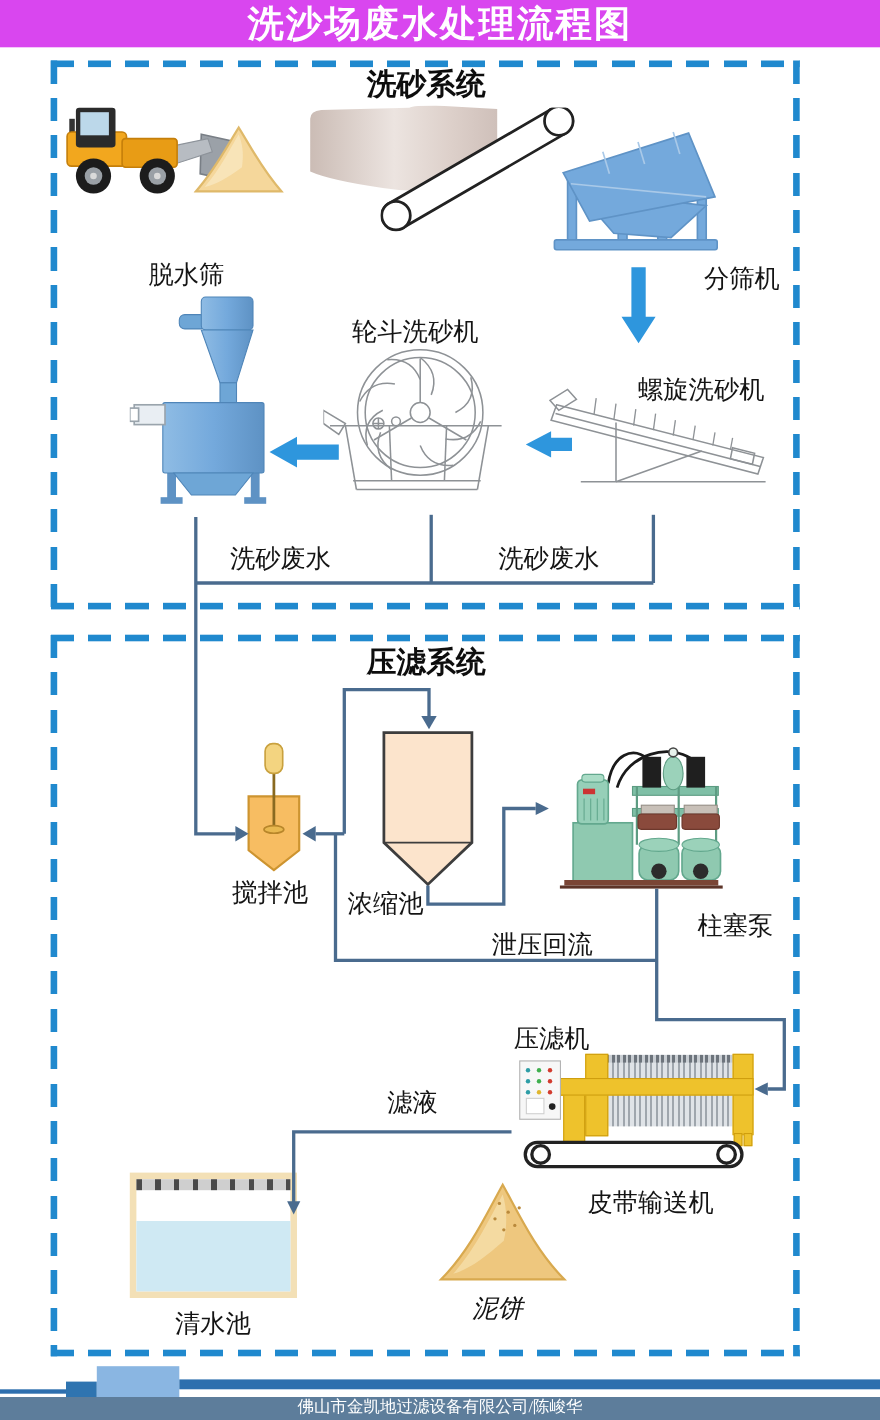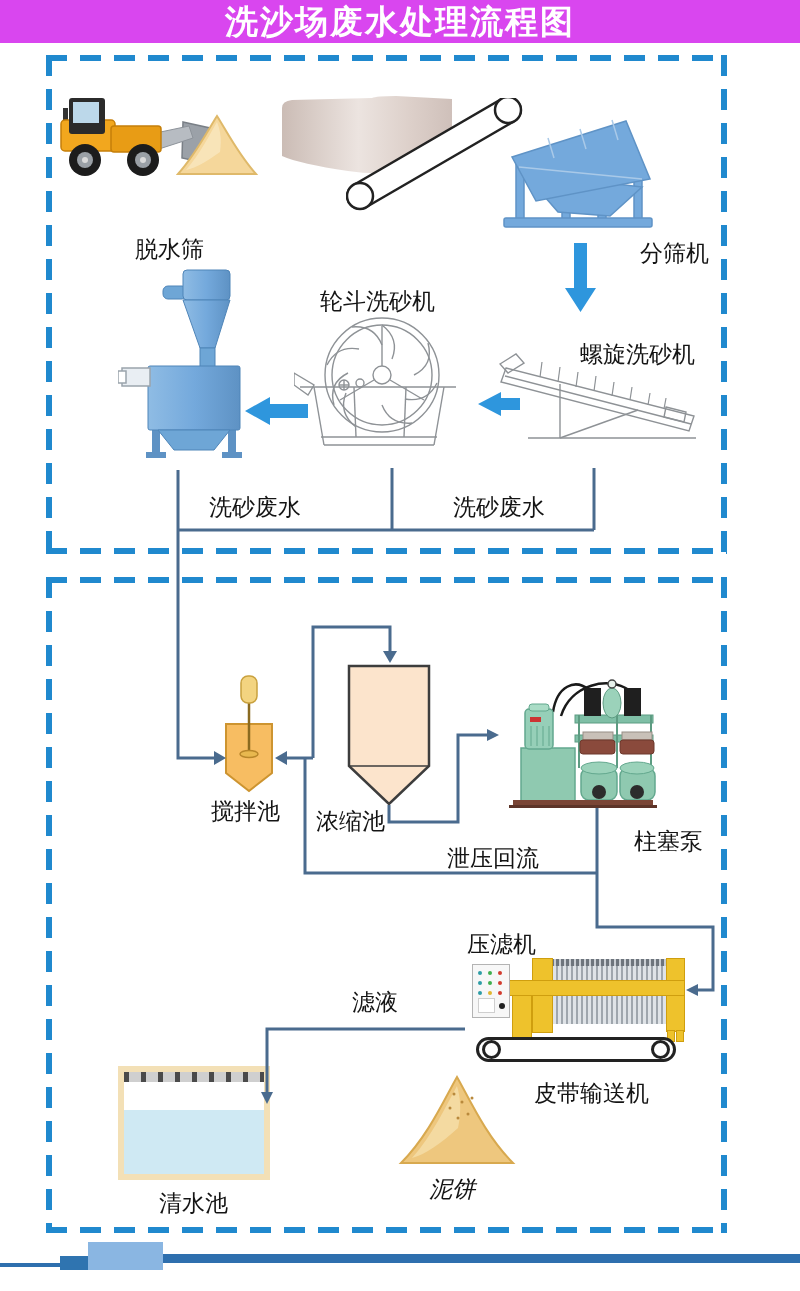--- a/index.html
+++ b/index.html
@@ -56,25 +56,27 @@
 <div id="page">
 
   <div class="abs" id="titlebar">
     <div class="t">洗沙场废水处理流程图</div>
   </div>
 
   <div class="abs dash-h" style="left:46px;top:55px;width:681px;"></div>
   <div class="abs dash-h" style="left:46px;top:548px;width:681px;"></div>
   <div class="abs dash-v" style="left:46px;top:55px;height:499px;"></div>
   <div class="abs dash-v" style="left:721px;top:55px;height:499px;"></div>
+  <div class="abs sec-title" style="top:58px;">洗砂系统</div>
 
   <div class="abs dash-h" style="left:46px;top:577px;width:681px;"></div>
   <div class="abs dash-h" style="left:46px;top:1227px;width:681px;"></div>
   <div class="abs dash-v" style="left:46px;top:577px;height:656px;"></div>
   <div class="abs dash-v" style="left:721px;top:577px;height:656px;"></div>
+  <div class="abs sec-title" style="top:584px;">压滤系统</div>
 
   <svg class="abs mach" style="left:55px;top:92px;" width="172" height="88" viewBox="0 0 172 88">
     <polygon points="128,30 164,38 170,62 150,71 127,66" fill="#9ba1a8" stroke="#797f86" stroke-width="1.5"></polygon>
     <polygon points="96,42 134,34 138,46 104,57" fill="#b7bcc2" stroke="#8d939a" stroke-width="1"></polygon>
     <rect x="8" y="16" width="5" height="16" fill="#333"></rect>
     <rect x="6" y="28" width="54" height="31" rx="4" fill="#f2a71e" stroke="#c57f0a" stroke-width="1.5"></rect>
     <rect x="14" y="6" width="36" height="36" rx="3" fill="#2b2b2b"></rect>
     <rect x="18" y="10" width="26" height="21" fill="#bcd8ea"></rect>
     <rect x="56" y="34" width="50" height="26" rx="3" fill="#e89c15" stroke="#c57f0a" stroke-width="1.5"></rect>
     <circle cx="30" cy="68" r="16" fill="#1c1c1c"></circle>
@@ -335,14 +337,17 @@
   <div class="abs lbl" style="left:467px;top:929px;">压滤机</div>
   <div class="abs lbl" style="left:352px;top:987px;">滤液</div>
   <div class="abs lbl" style="left:534px;top:1078px;">皮带输送机</div>
   <div class="abs lbl" style="left:159px;top:1188px;">清水池</div>
   <div class="abs lbl" style="left:429px;top:1174px;font-style:italic;">泥饼</div>
 
   <div class="abs f-line1"></div>
   <div class="abs f-sq"></div>
   <div class="abs f-rect"></div>
   <div class="abs f-bar"></div>
+  <div class="abs f-bottom">
+    <div class="t">佛山市金凯地过滤设备有限公司/陈峻华</div>
+  </div>
 
 </div>
 
 </body></html>

